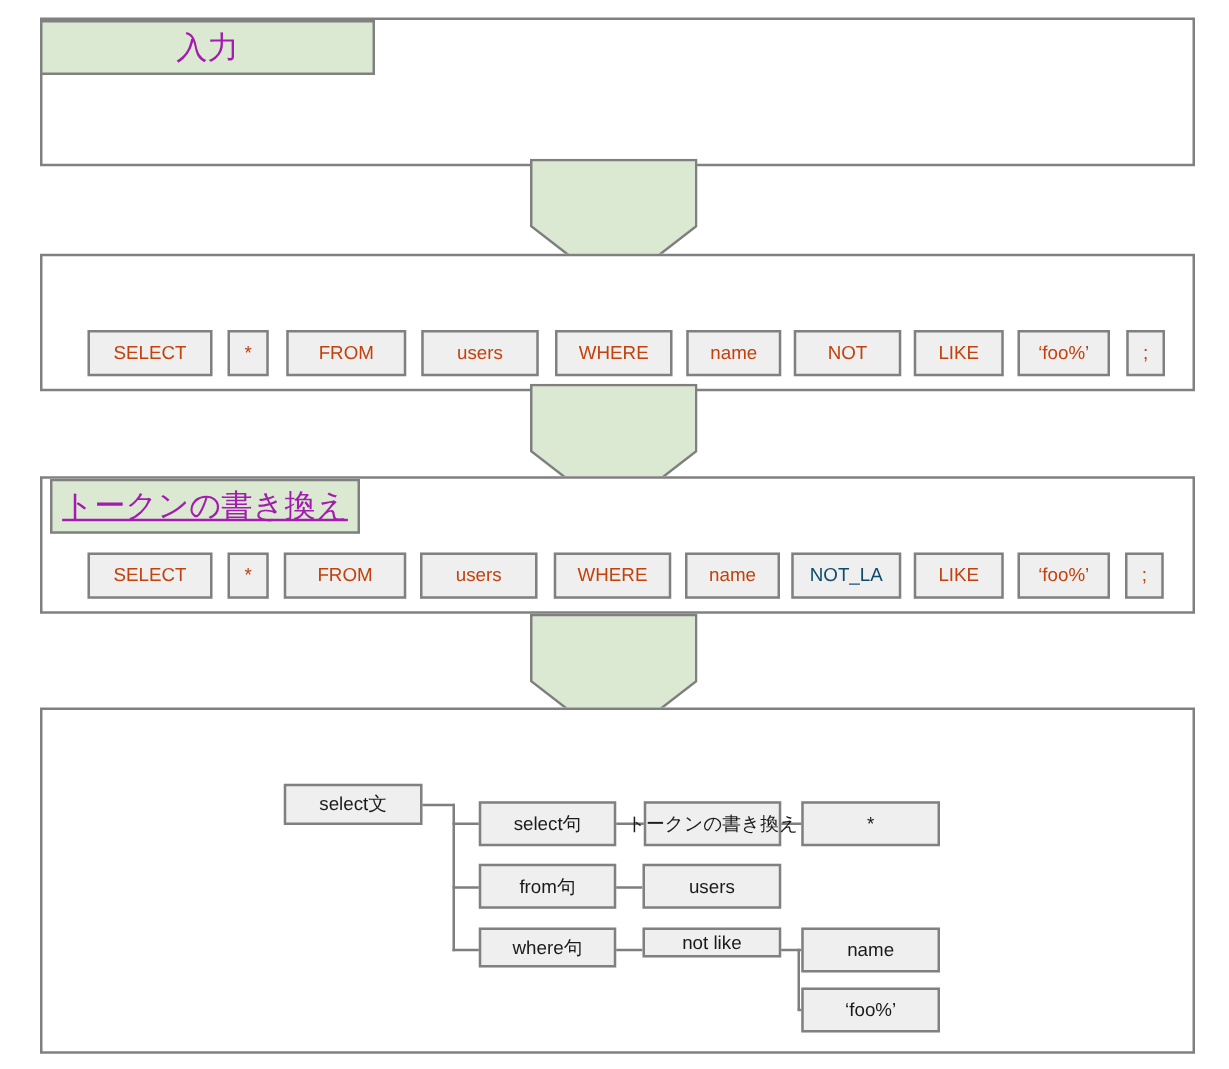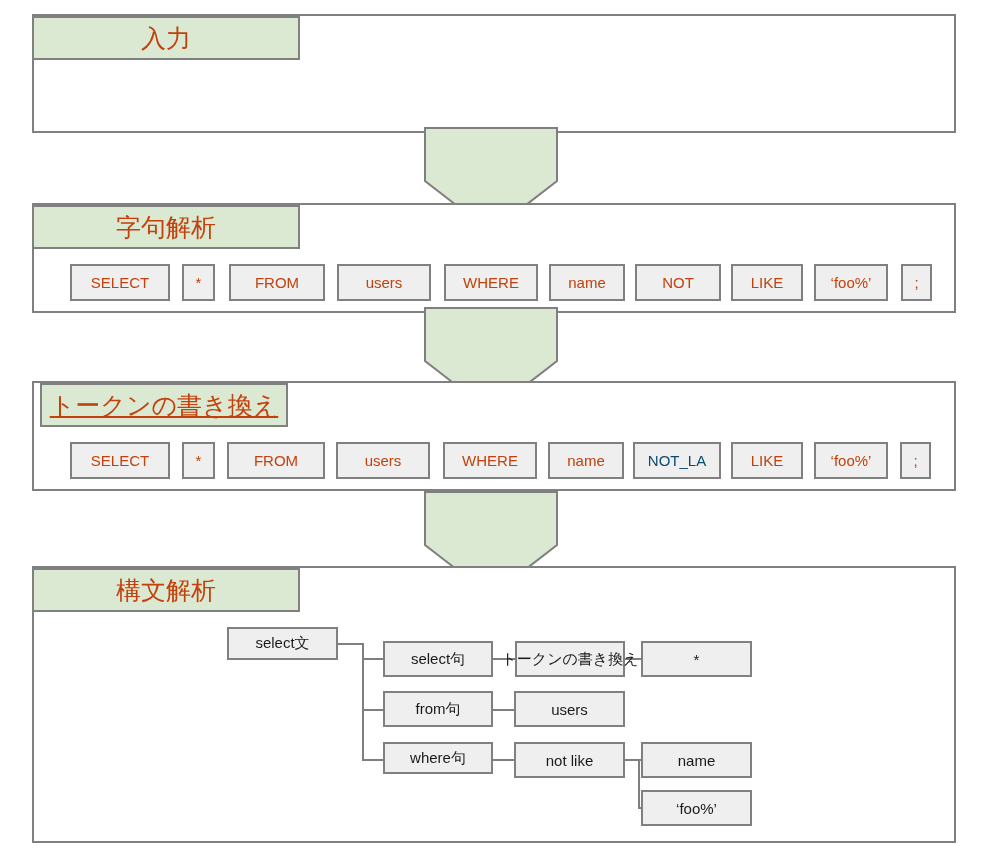--- a/index.html
+++ b/index.html
@@ -30,21 +30,21 @@
   .panel-title {
     position: absolute;
     box-sizing: border-box;
     background: #dce9d2;
     border: 2px solid #808080;
     display: flex;
     align-items: center;
     justify-content: center;
     font-size: 25px;
     line-height: 1;
-    color: #c2410c;
+    color: #a21caf;
     white-space: nowrap;
   }
 
   
   .sqlbox {
     position: absolute;
     box-sizing: border-box;
     background: #ececec;
     border: 2px solid #808080;
     display: flex;
@@ -107,23 +107,20 @@
     <span>入力</span>
   </div>
 
   <div class="arrow" style="left:424px; top:127px; width:134px; height:106px;">
     <svg width="134" height="106" viewBox="0 0 134 106">
       <polygon points="1,1 133,1 133,54 67,105 1,54" fill="#dce9d2" stroke="#7f7f7f" stroke-width="2"></polygon>
     </svg>
   </div>
 
   <div class="panel" style="left:32px; top:203px; width:924px; height:110px;"></div>
-  <div class="panel-title" style="left:32px; top:205px; width:268px; height:44px;">
-    <span>字句解析</span>
-  </div>
 
   <div class="token" style="left:70px;  top:264px; width:100px; height:37px;">
       <span>SELECT</span>
     </div>
   <div class="token" style="left:182px; top:264px; width:33px;  height:37px;">
       <span>*</span>
     </div>
   <div class="token" style="left:229px; top:264px; width:96px;  height:37px;">
       <span>FROM</span>
     </div>
@@ -191,23 +188,20 @@
       <span>;</span>
     </div>
 
   <div class="arrow" style="left:424px; top:491px; width:134px; height:106px;">
     <svg width="134" height="106" viewBox="0 0 134 106">
       <polygon points="1,1 133,1 133,54 67,105 1,54" fill="#dce9d2" stroke="#7f7f7f" stroke-width="2"></polygon>
     </svg>
   </div>
 
   <div class="panel" style="left:32px; top:566px; width:924px; height:277px;"></div>
-  <div class="panel-title" style="left:32px; top:568px; width:268px; height:44px;">
-    <span>構文解析</span>
-  </div>
 
   <div class="connector h" style="left:337px; top:643px; width:27px;"></div>
   <div class="connector v" style="left:362px; top:643px; height:118px;"></div>
   <div class="connector h" style="left:362px; top:658px; width:22px;"></div>
   <div class="connector h" style="left:362px; top:709px; width:22px;"></div>
   <div class="connector h" style="left:362px; top:759px; width:22px;"></div>
 
   <div class="connector h" style="left:492px; top:658px; width:24px;"></div>
   <div class="connector h" style="left:624px; top:658px; width:18px;"></div>
 
@@ -232,21 +226,21 @@
   </div>
   <div class="node" style="left:383px; top:691px; width:110px; height:36px;">
     <span>from句</span>
   </div>
   <div class="node" style="left:514px; top:691px; width:111px; height:36px;">
     <span>users</span>
   </div>
   <div class="node" style="left:383px; top:742px; width:110px; height:32px;">
     <span>where句</span>
   </div>
-  <div class="node" style="left:514px; top:742px; width:111px; height:36px;">
+  <div class="node" style="left:514px; top:742px; width:111px; height:24px;">
     <span>not like</span>
   </div>
   <div class="node" style="left:641px; top:742px; width:111px; height:36px;">
     <span>name</span>
   </div>
   <div class="node" style="left:641px; top:790px; width:111px; height:36px;">
     <span>‘foo%’</span>
   </div>
 
 </div>

